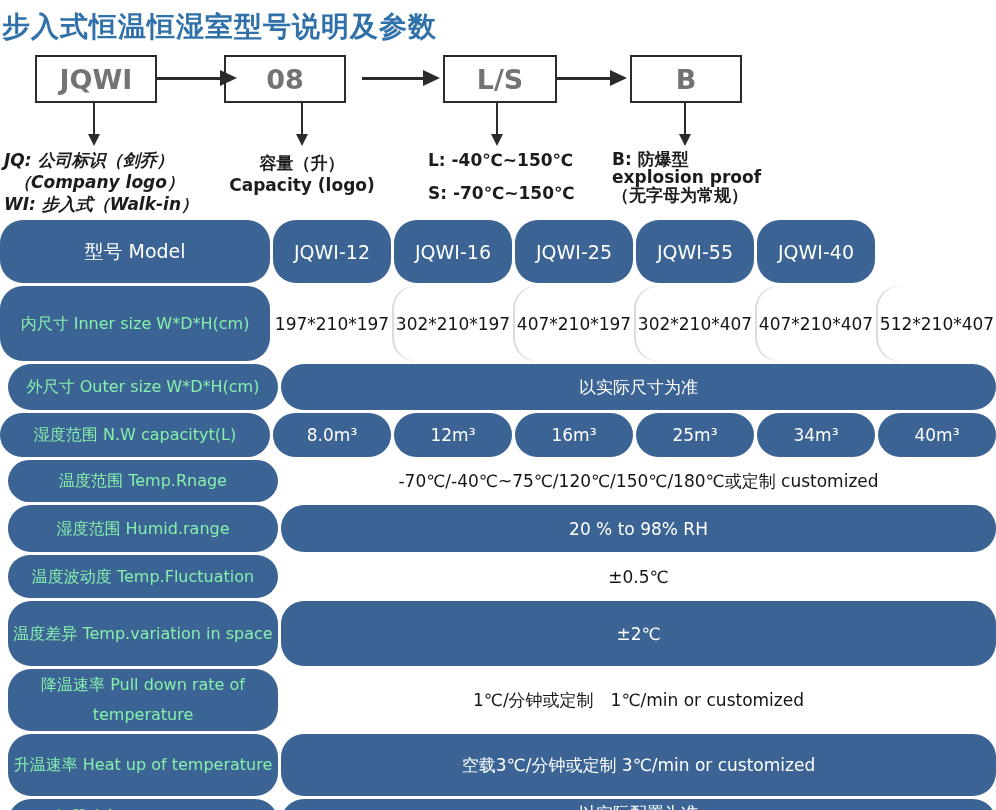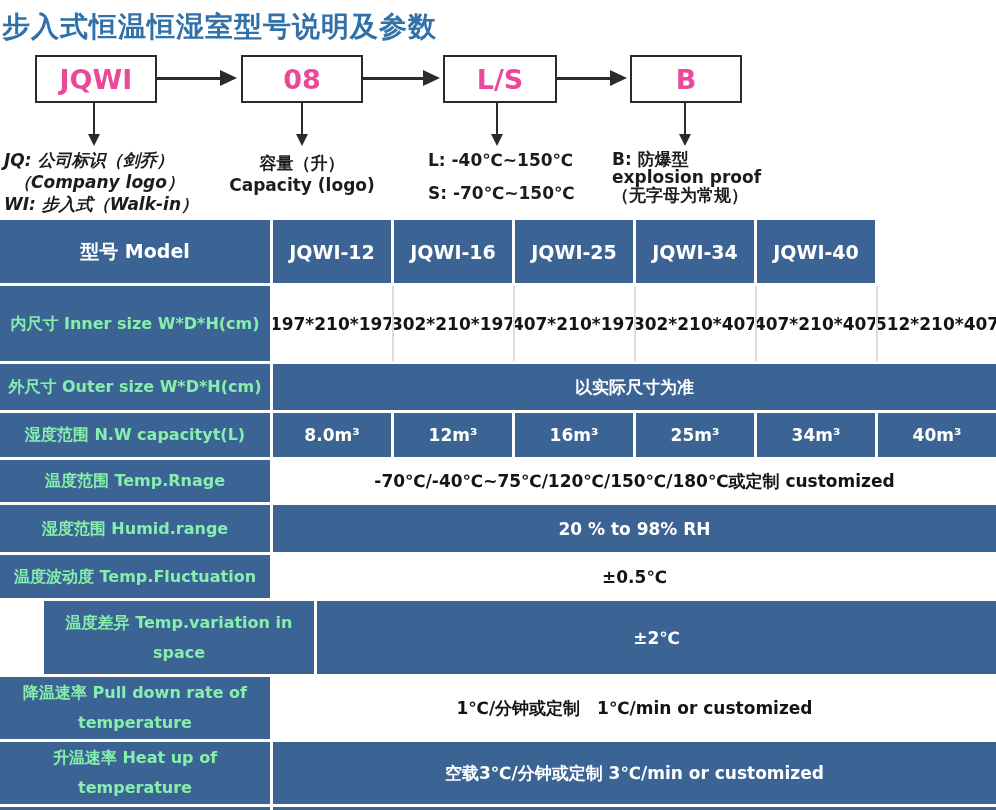--- a/index.html
+++ b/index.html
@@ -10,24 +10,24 @@
   .title {
     position:absolute; left:2px; top:8px;
     font-size:28px; font-weight:bold; color:#2f71a8; letter-spacing:1px;
     white-space:nowrap;
     font-family:Liberation Serif, serif;
   }
   
   .dbox {
     position:absolute; top:55px; height:44px; border:2px solid #2b2b2b; background:#fff;
     display:flex; align-items:center; justify-content:center;
-    font-size:27px; font-weight:bold; color:#ec4899;
+    font-size:27px; font-weight:bold; color:#737373;
   }
   .dbox1 { left:35px;  width:118px; }
-  .dbox2 { left:241px; width:118px; }
+  .dbox2 { left:224px; width:118px; }
   .dbox3 { left:443px; width:110px; }
   .dbox4 { left:630px; width:108px; }
   .harrow { position:absolute; top:77px; height:3px; background:#2b2b2b; }
   .harrow:after {
     content:""; position:absolute; right:-16px; top:-7px;
     border-left:17px solid #2b2b2b; border-top:8px solid transparent; border-bottom:8px solid transparent;
   }
   .harrow1 { left:157px; width:64px; }
   .harrow2 { left:362px; width:62px; }
   .harrow3 { left:557px; width:54px; }
@@ -44,24 +44,24 @@
   .note1 { left:4px;   top:149px; line-height:22px;font-style:italic; }
   .note1 .line2 { padding-left:10px; }
   .note2 { left:222px; top:152px; width:160px; text-align:center; line-height:22px; }
   .note3 { left:428px; top:150px; line-height:20px; }
   .note3 .line2 { margin-top:13px; }
   .note4 { left:612px; top:150px; line-height:18px; }
   
   .spec-table { position:absolute; left:0; top:220px; width:996px; }
   .trow { display:grid; column-gap:3px; margin-bottom:3px; }
   .trow.cells  { grid-template-columns:270px repeat(6,1fr); }
-  .trow.merged { grid-template-columns:270px 1fr; }
+  .trow.merged { grid-template-columns:270px 1fr;padding-left:8px; }
   .cell {
     display:flex; align-items:center; justify-content:center;
-    text-align:center; font-weight:bold; overflow:hidden;
+    text-align:center; font-weight:normal; overflow:hidden;border-radius:23px;
   }
   .blue  { background:#3b6494; color:#fff; }
   .white { background:#fff; color:#141414; }
   .label-cell { background:#3b6494; color:#86efac; font-size:16px; padding:0 4px; line-height:1.85; }
   .header-cell { font-size:19px; }
   .value-cell { font-size:17px; padding:0 2px; }
   .value-cell.white + .value-cell.white { box-shadow:-2px 0 0 #dcdcdc; }
   .trow.clipped .cell { align-items:flex-start; padding-top:3px; }
 </style>
 </head>
@@ -105,21 +105,21 @@
       <div class="line3">（无字母为常规）</div>
     </div>
   </div>
 
   <div class="spec-table" id="spec-table">
       <div class="trow cells" style="height: 63px;">
         <div class="cell blue header-cell">型号 Model</div>
         <div class="cell blue header-cell">JQWI-12</div>
         <div class="cell blue header-cell">JQWI-16</div>
         <div class="cell blue header-cell">JQWI-25</div>
-        <div class="cell blue header-cell">JQWI-34</div>
+        <div class="cell blue header-cell">JQWI-55</div>
         <div class="cell blue header-cell">JQWI-40</div>
       </div>
       <div class="trow cells" style="height: 75px;">
         <div class="cell label-cell">内尺寸 Inner size W*D*H(cm)</div>
         <div class="cell value-cell white">197*210*197</div>
         <div class="cell value-cell white">302*210*197</div>
         <div class="cell value-cell white">407*210*197</div>
         <div class="cell value-cell white">302*210*407</div>
         <div class="cell value-cell white">407*210*407</div>
         <div class="cell value-cell white">512*210*407</div>
@@ -142,21 +142,21 @@
         <div class="cell value-cell white">-70℃/-40℃~75℃/120℃/150℃/180℃或定制 customized</div>
       </div>
       <div class="trow merged" style="height: 47px;">
         <div class="cell label-cell">湿度范围 Humid.range</div>
         <div class="cell value-cell blue">20 % to 98% RH</div>
       </div>
       <div class="trow merged" style="height: 43px;">
         <div class="cell label-cell">温度波动度 Temp.Fluctuation</div>
         <div class="cell value-cell white">±0.5℃</div>
       </div>
-      <div class="trow merged" style="height: 73px; margin-left: 44px;">
+      <div class="trow merged" style="height: 65px;">
         <div class="cell label-cell">温度差异 Temp.variation in space</div>
         <div class="cell value-cell blue">±2℃</div>
       </div>
       <div class="trow merged" style="height: 62px;">
         <div class="cell label-cell">降温速率 Pull down rate of temperature</div>
         <div class="cell value-cell white">1℃/分钟或定制　1℃/min or customized</div>
       </div>
       <div class="trow merged" style="height: 62px;">
         <div class="cell label-cell">升温速率 Heat up of temperature</div>
         <div class="cell value-cell blue">空载3℃/分钟或定制 3℃/min or customized</div>

